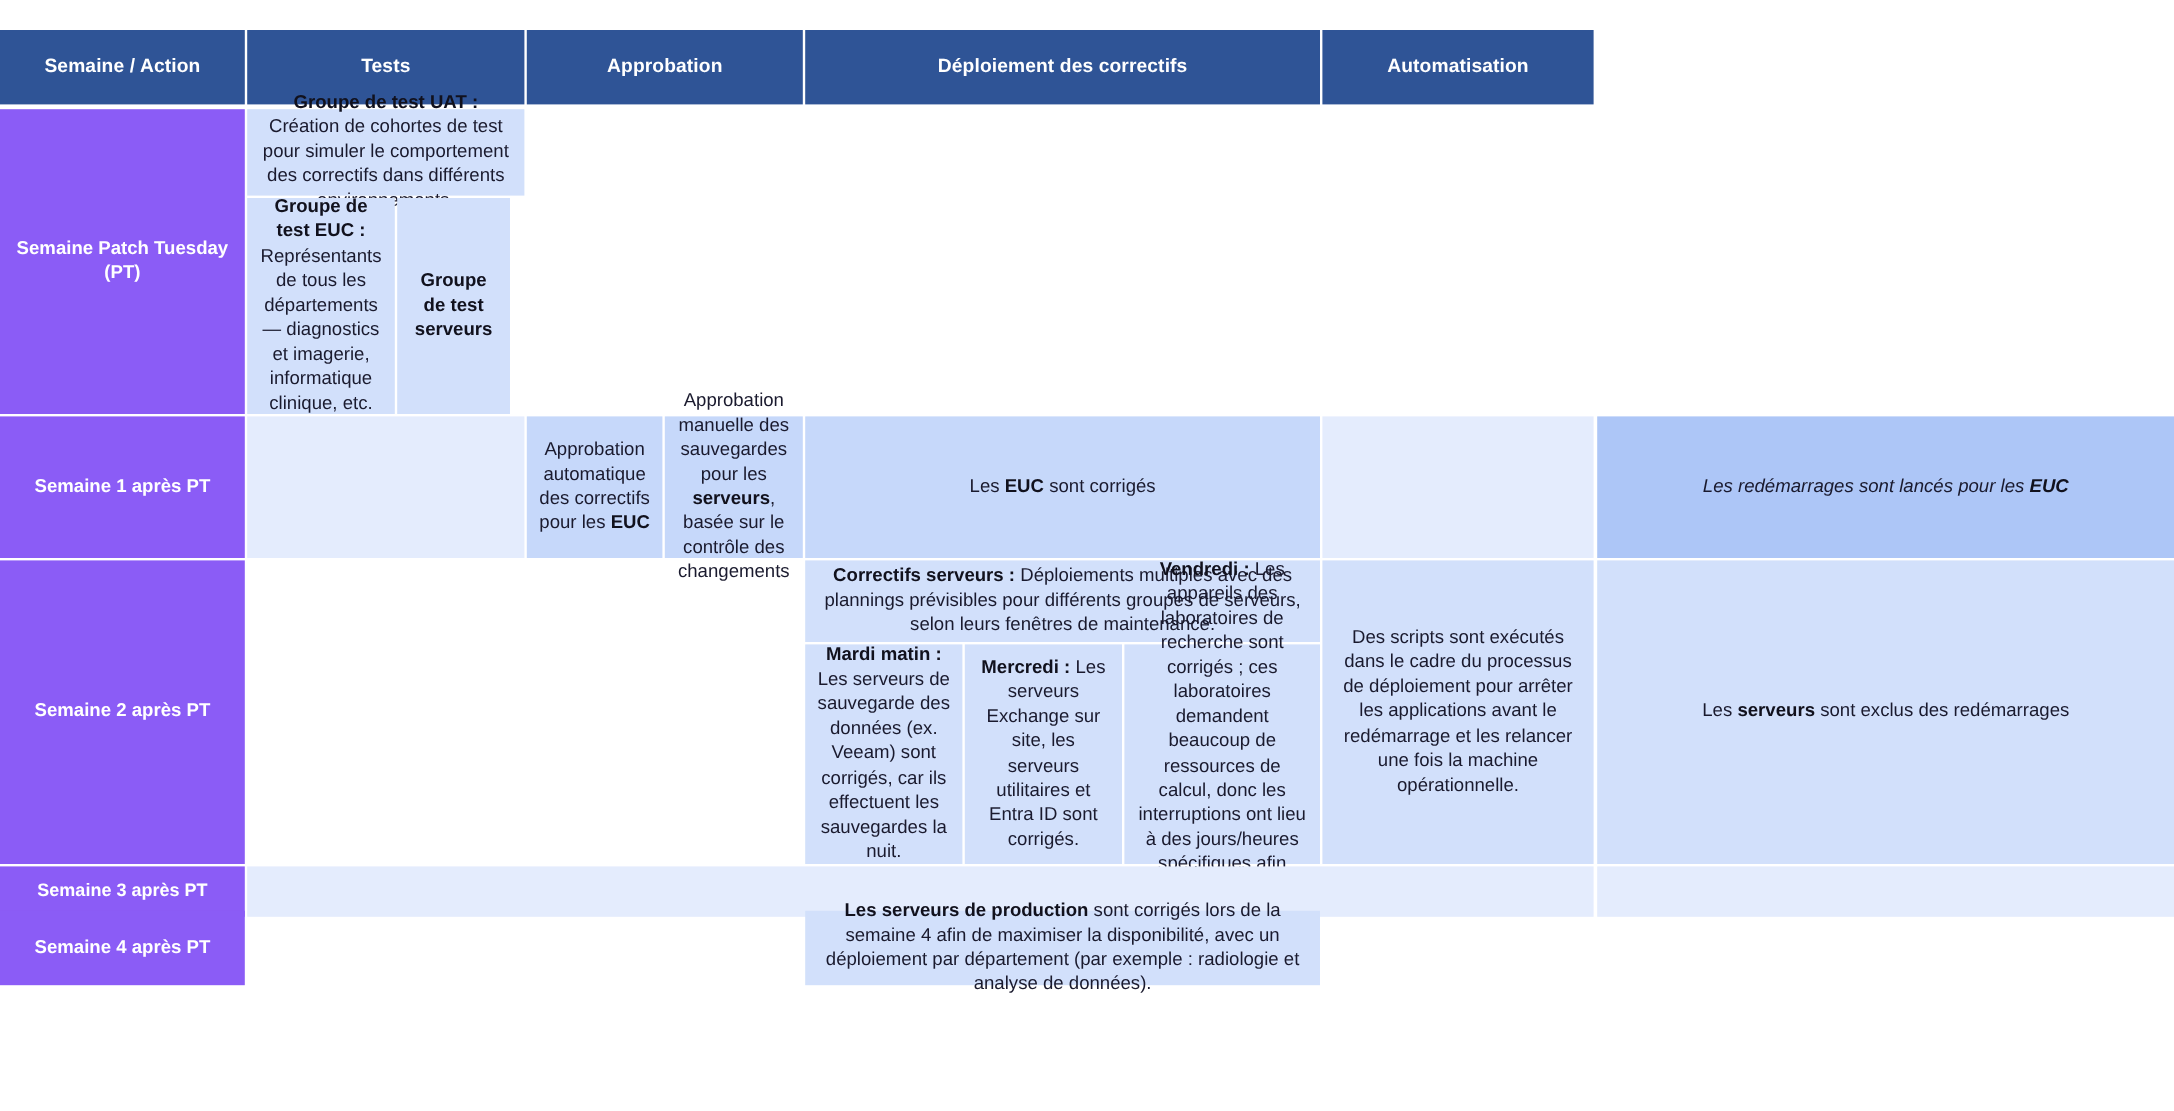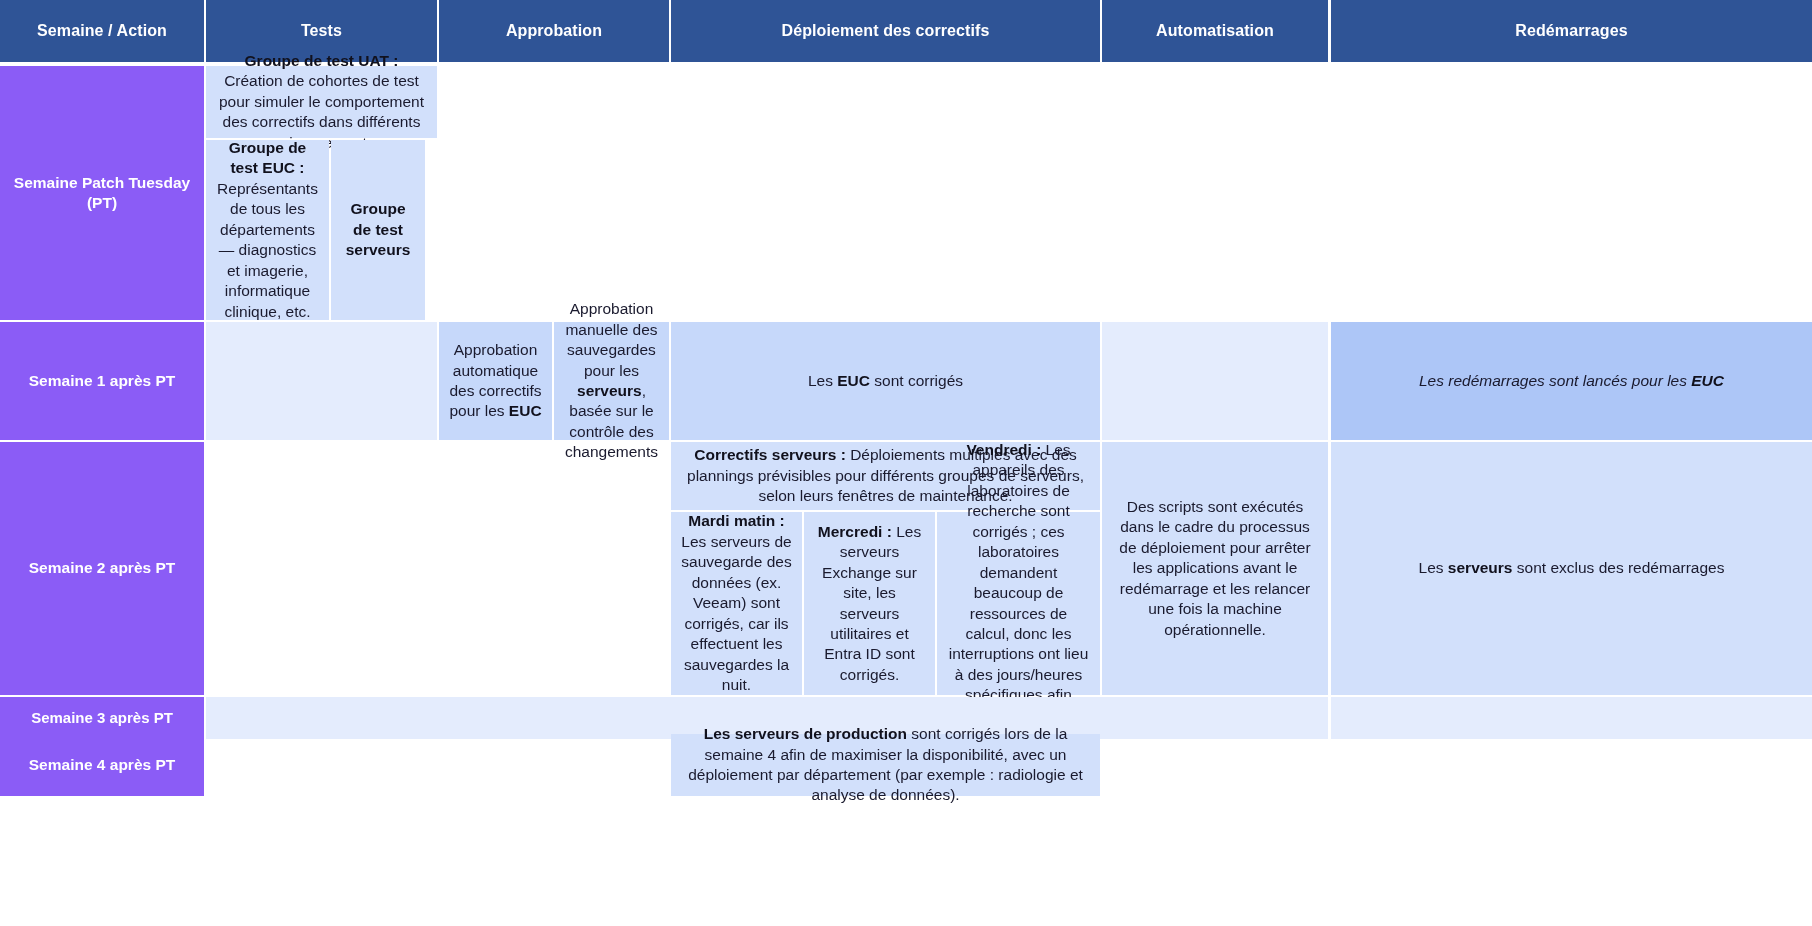--- a/index.html
+++ b/index.html
@@ -19,20 +19,21 @@
   .cell {
     position: absolute;
     display: flex;
     align-items: center;
     justify-content: center;
     text-align: center;
     color: #1a1a2e;
     font-size: 15.5px;
     line-height: 1.32;
     padding: 21px 10px;
+    margin-top: 25px;
   }
   .cell .inner { width: 100%; }
   .cell b { font-weight: bold; color: #11111d; }
 
   
   .hdr {
     background: #2f5496;
     color: #ffffff;
     font-weight: bold;
     font-size: 16px;
@@ -65,23 +66,20 @@
     <span class="inner">Tests</span>
   </div>
   <div class="cell hdr" style="left:439px;top:0px;   width:230px; height:62px;">
     <span class="inner">Approbation</span>
   </div>
   <div class="cell hdr" style="left:671px;top:0px;   width:429px; height:62px;">
     <span class="inner">Déploiement des correctifs</span>
   </div>
   <div class="cell hdr" style="left:1102px;top:0px;  width:226px; height:62px;">
     <span class="inner">Automatisation</span>
-  </div>
-  <div class="cell hdr" style="left:1331px;top:0px;  width:481px; height:62px;">
-    <span class="inner">Redémarrages</span>
   </div>
 
   <div class="cell wk" style="left:0px;top:66px;width:204px;height:254px;">
     <span class="inner">Semaine Patch Tuesday (PT)</span>
   </div>
 
   <div class="cell f-light" style="left:206px;top:66px;width:231px;height:72px;">
     <span class="inner">
       <b>Groupe de test UAT :</b><span> Création de cohortes de test pour simuler le comportement des correctifs dans différents environnements.</span>
     </span>

